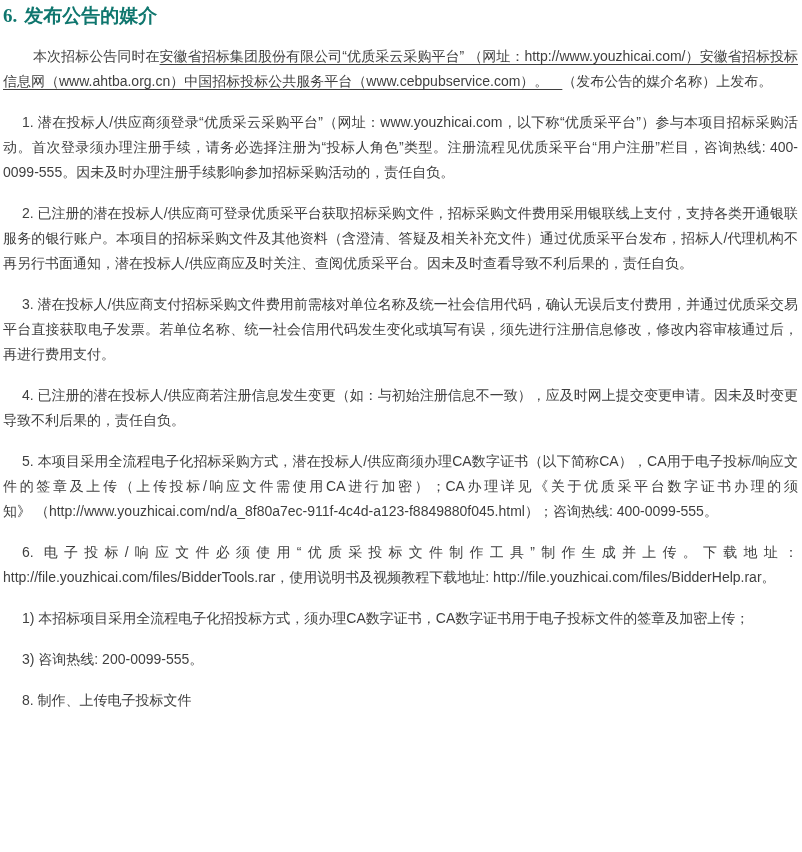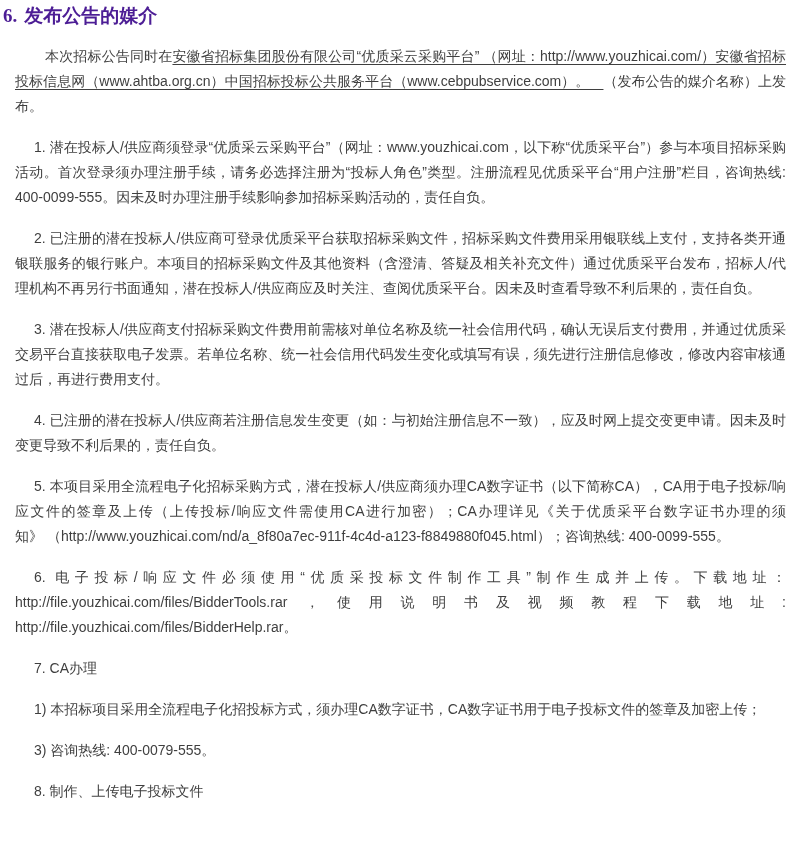--- a/index.html
+++ b/index.html
@@ -13,31 +13,31 @@
     font-size: 14px;
     line-height: 25px;
     color: #3f3f3f;
     text-align: justify;
     overflow: hidden;
   }
   h2.section-heading {
     font-size: 19px;
     line-height: 24px;
     font-weight: bold;
-    color: #4c1d95;
+    color: #0f766e;
     margin: 16px 0 8px 0;
     text-align: left;
   }
   h2.section-heading.first { margin-top: 2px; }
   .hnum {
     font-family: "Liberation Serif", "DejaVu Serif", serif;
     margin-right: 7px;
   }
   p.para {
-    margin: 16px 12px;
+    margin: 16px 0;
     overflow-wrap: break-word;
   }
   .indent-wide { text-indent: 30px; }
   .indent-num  { text-indent: 19px; }
   .underlined {
     text-decoration: underline;
     text-underline-offset: 3px;
   }
 </style>
 </head>
@@ -55,22 +55,21 @@
   <p class="para indent-num">2. 已注册的潜在投标人/供应商可登录优质采平台获取招标采购文件，招标采购文件费用采用银联线上支付，支持各类开通银联服务的银行账户。本项目的招标采购文件及其他资料（含澄清、答疑及相关补充文件）通过优质采平台发布，招标人/代理机构不再另行书面通知，潜在投标人/供应商应及时关注、查阅优质采平台。因未及时查看导致不利后果的，责任自负。</p>
 
   <p class="para indent-num">3. 潜在投标人/供应商支付招标采购文件费用前需核对单位名称及统一社会信用代码，确认无误后支付费用，并通过优质采交易平台直接获取电子发票。若单位名称、统一社会信用代码发生变化或填写有误，须先进行注册信息修改，修改内容审核通过后，再进行费用支付。</p>
 
   <p class="para indent-num">4. 已注册的潜在投标人/供应商若注册信息发生变更（如：与初始注册信息不一致），应及时网上提交变更申请。因未及时变更导致不利后果的，责任自负。</p>
 
   <p class="para indent-num">5. 本项目采用全流程电子化招标采购方式，潜在投标人/供应商须办理CA数字证书（以下简称CA），CA用于电子投标/响应文件的签章及上传（上传投标/响应文件需使用CA进行加密）；CA办理详见《关于优质采平台数字证书办理的须知》&nbsp;（http://www.youzhicai.com/nd/a_8f80a7ec-911f-4c4d-a123-f8849880f045.html）；咨询热线: 400-0099-555。</p>
 
   <p class="para indent-num">6. 电子投标/响应文件必须使用“优质采投标文件制作工具”制作生成并上传。下载地址：http://file.youzhicai.com/files/BidderTools.rar，使用说明书及视频教程下载地址: http://file.youzhicai.com/files/BidderHelp.rar。</p>
 
-  <p class="para indent-num">7. CA办理</p>
 
   <p class="para indent-num">1) 本招标项目采用全流程电子化招投标方式，须办理CA数字证书，CA数字证书用于电子投标文件的签章及加密上传；</p>
 
 
-  <p class="para indent-num">3) 咨询热线: 400-0079-555。</p>
+  <p class="para indent-num">3) 咨询热线: 200-0099-555。</p>
 
   <p class="para indent-num">8. 制作、上传电子投标文件</p>
 
 </div>
 
 </body></html>

